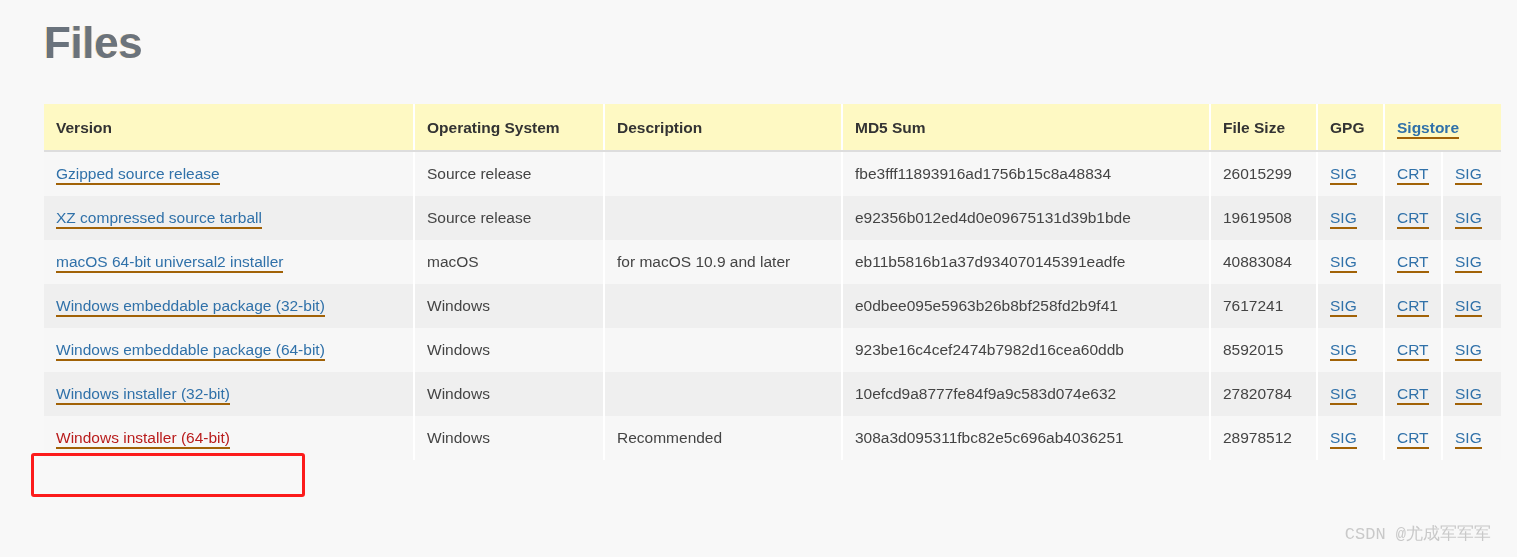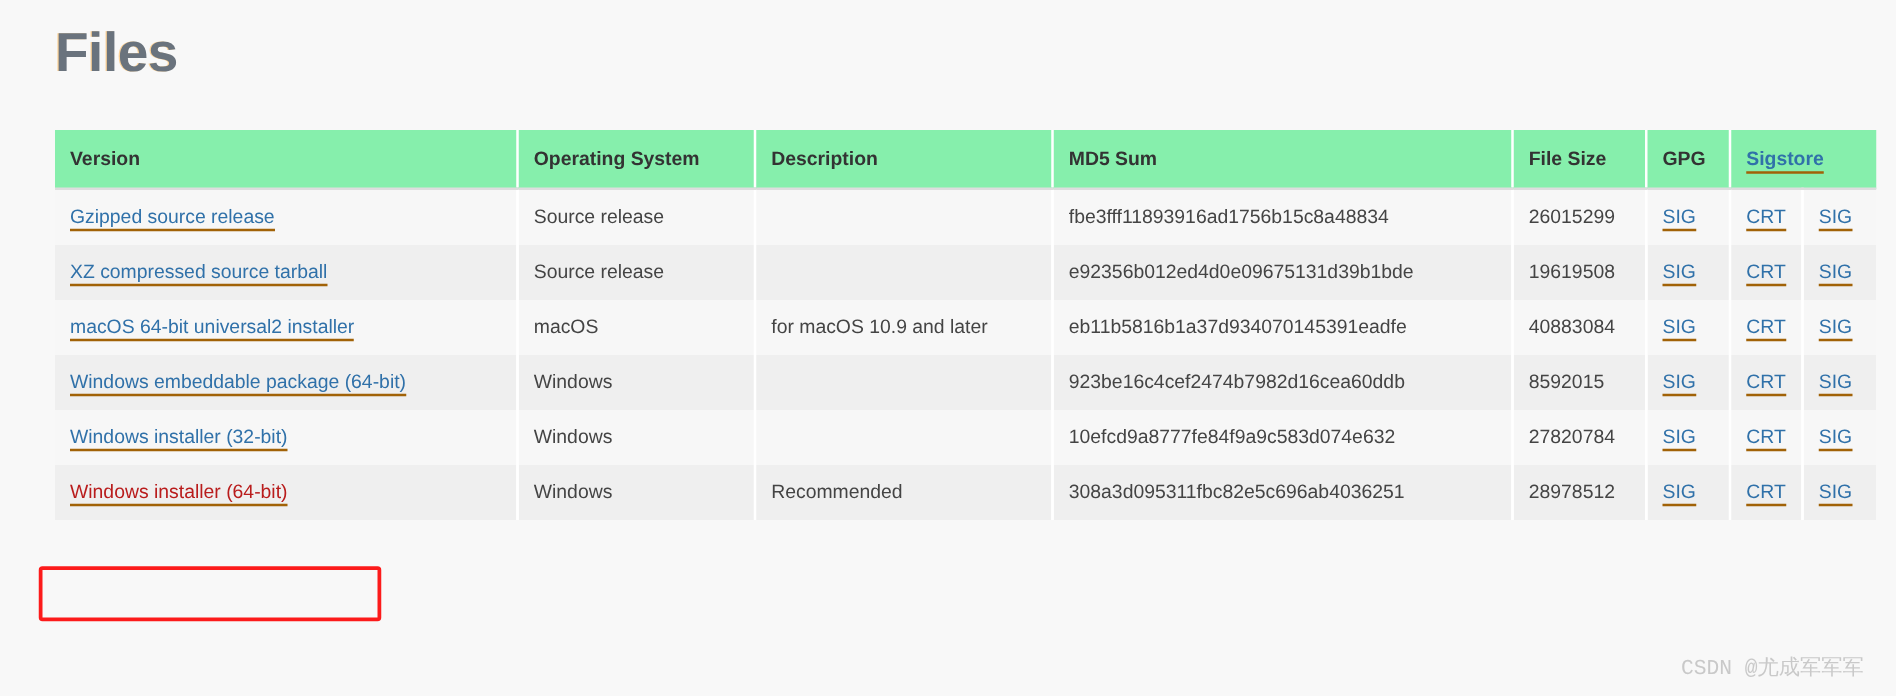--- a/index.html
+++ b/index.html
@@ -35,21 +35,21 @@
     width: 1441px;
   }
   table.files {
     border-collapse: collapse;
     width: 100%;
     table-layout: fixed;
     font-size: 15.5px;
     color: #444444;
   }
   table.files th {
-    background: #86efac;
+    background: #fef9c3;
     border-bottom: 2px solid #dddddd;
     text-align: left;
     font-weight: bold;
     color: #333333;
     font-size: 15.5px;
     padding: 13px 12px 12px 12px;
     vertical-align: middle;
     height: 21px;
   }
   table.files td {
@@ -165,20 +165,30 @@
           <td><a class="dl">macOS 64-bit universal2 installer</a></td>
           <td class="sep">macOS</td>
           <td class="sep">for macOS 10.9 and later</td>
           <td class="sep">eb11b5816b1a37d934070145391eadfe</td>
           <td class="sep">40883084</td>
           <td class="sep"><a class="dl">SIG</a></td>
           <td class="sep"><a class="dl">CRT</a></td>
           <td class="sep"><a class="dl">SIG</a></td>
         </tr>
         <tr>
+          <td><a class="dl">Windows embeddable package (32-bit)</a></td>
+          <td class="sep">Windows</td>
+          <td class="sep"></td>
+          <td class="sep">e0dbee095e5963b26b8bf258fd2b9f41</td>
+          <td class="sep">7617241</td>
+          <td class="sep"><a class="dl">SIG</a></td>
+          <td class="sep"><a class="dl">CRT</a></td>
+          <td class="sep"><a class="dl">SIG</a></td>
+        </tr>
+        <tr>
           <td><a class="dl">Windows embeddable package (64-bit)</a></td>
           <td class="sep">Windows</td>
           <td class="sep"></td>
           <td class="sep">923be16c4cef2474b7982d16cea60ddb</td>
           <td class="sep">8592015</td>
           <td class="sep"><a class="dl">SIG</a></td>
           <td class="sep"><a class="dl">CRT</a></td>
           <td class="sep"><a class="dl">SIG</a></td>
         </tr>
         <tr>

